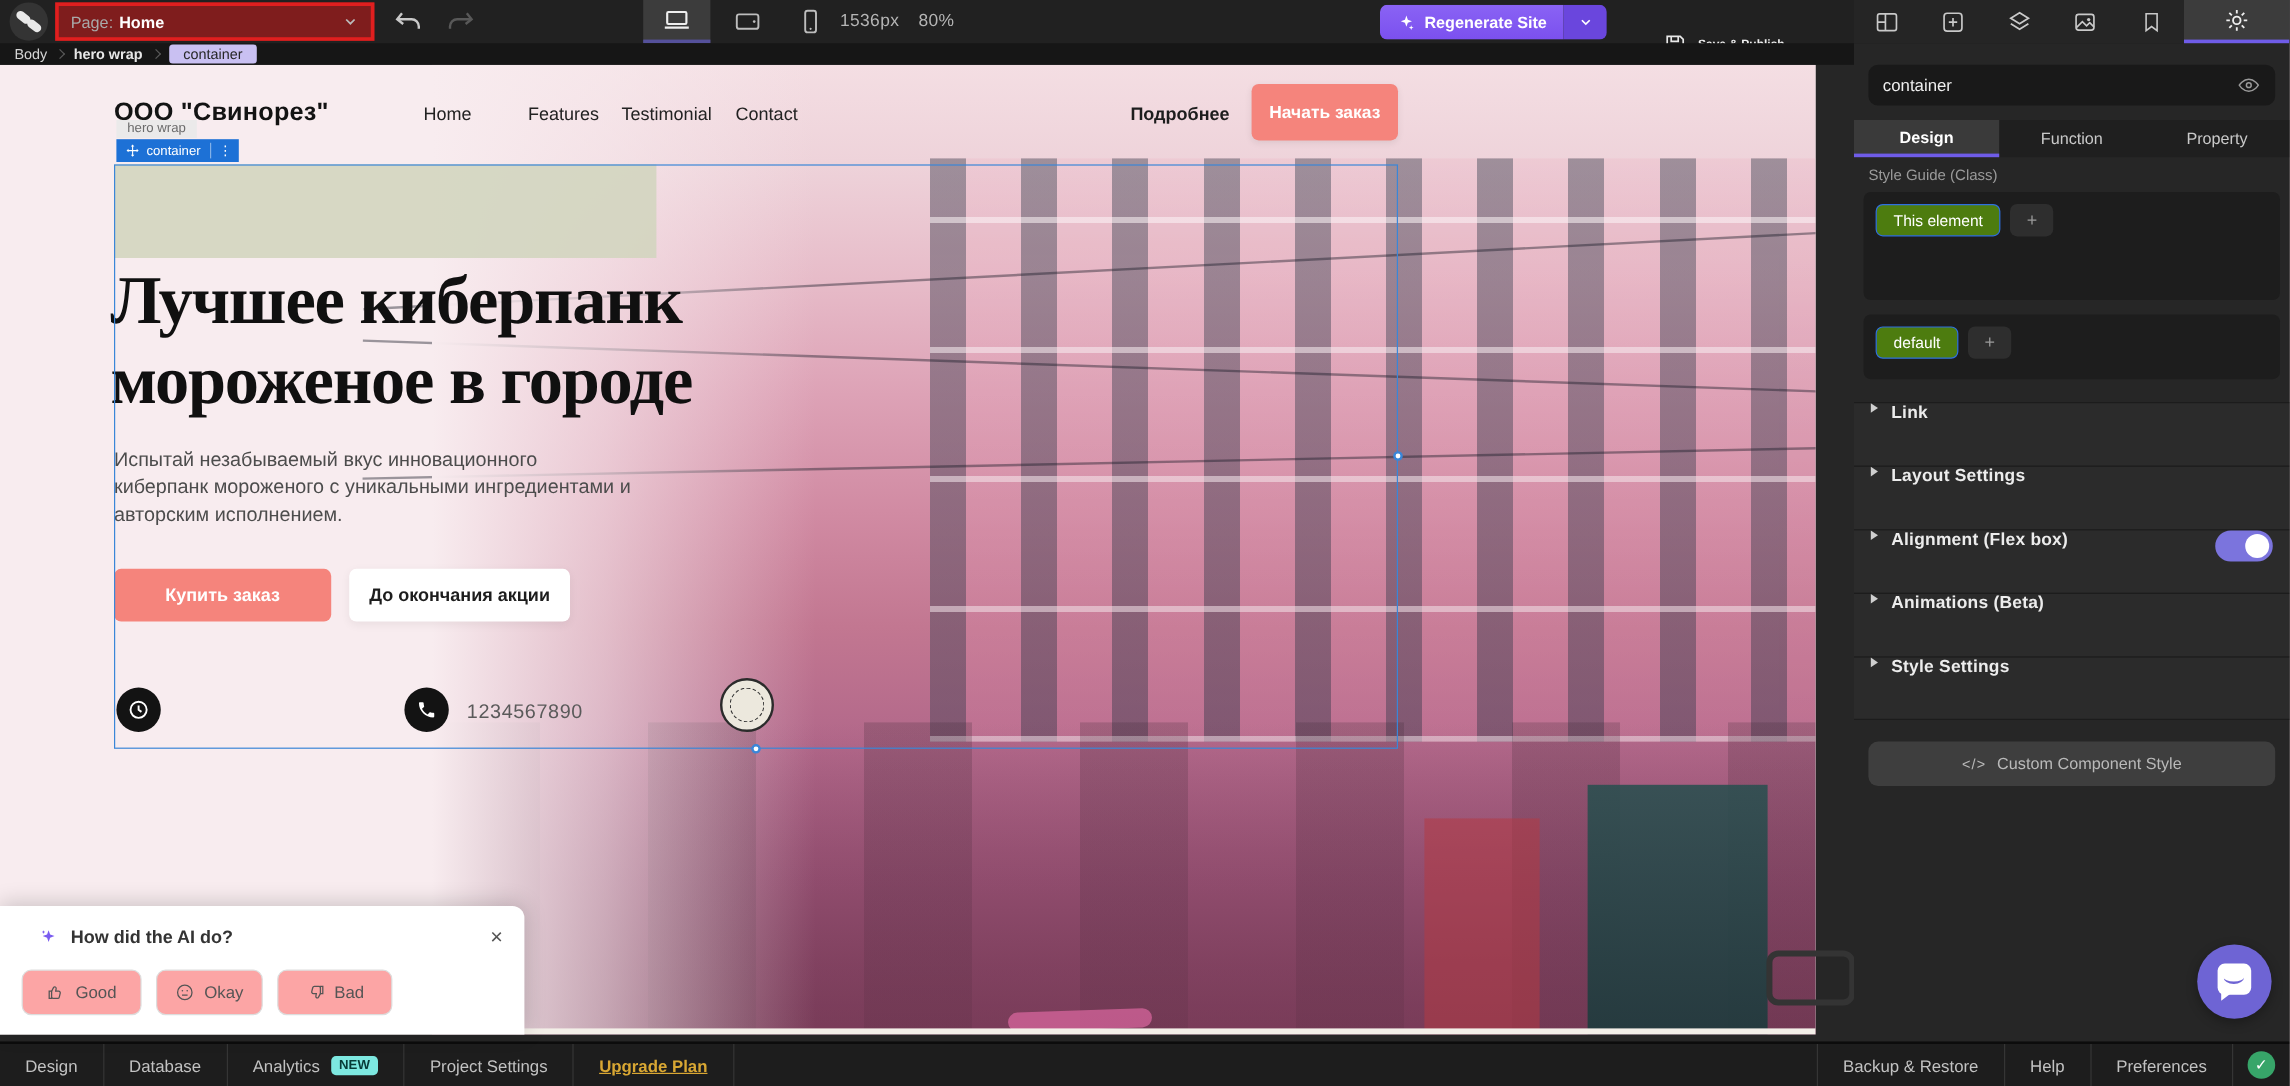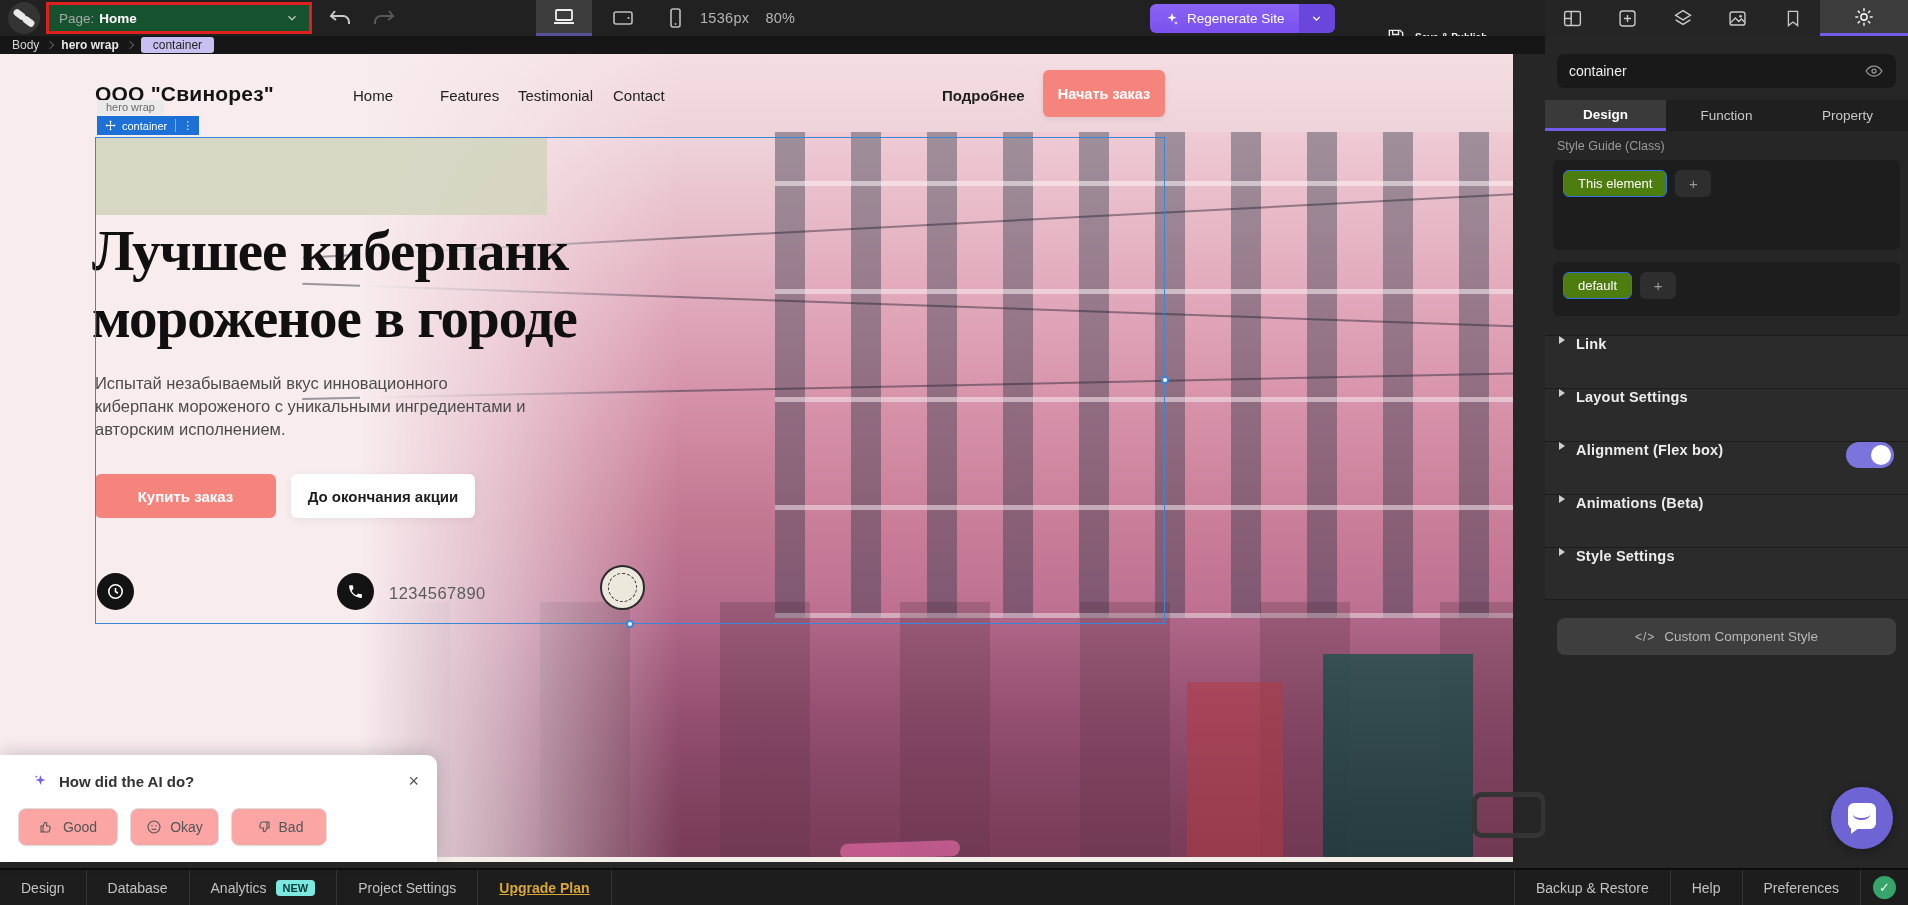--- a/index.html
+++ b/index.html
@@ -6,30 +6,30 @@
   body { background:#1e1e1e; font-family:"Liberation Sans", sans-serif; }
   .app { position:relative; width:1908px; height:905px; background:#262626; overflow:hidden; }
   svg { display:block; }
 
   
   .topbar { position:absolute; left:0; top:0; width:1908px; height:36px; background:#212121; z-index:40; }
   .logo-circle { position:absolute; left:8px; top:2px; width:32px; height:32px; border-radius:50%; background:#343434; }
   .logo-circle span { position:absolute; width:13px; height:7px; border-radius:4px; background:#e9e9e9; }
   .logo-circle .l1 { left:5px; top:9px; transform:rotate(38deg); }
   .logo-circle .l2 { left:14px; top:16px; transform:rotate(38deg); }
-  .page-select { position:absolute; left:46px; top:2px; width:266px; height:32px; border:3px solid #e01f1f; background:#14532d; display:flex; align-items:center; padding:0 10px; gap:5px; }
+  .page-select { position:absolute; left:46px; top:2px; width:266px; height:32px; border:3px solid #e01f1f; background:#7f1d1d; display:flex; align-items:center; padding:0 10px; gap:5px; }
   .page-select .plabel { color:#a9a9a9; font-size:13.5px; }
   .page-select .pvalue { color:#fff; font-size:13.5px; font-weight:bold; }
   .page-select .chev { margin-left:auto; }
   .tb-icon { position:absolute; top:8px; }
   .dims { position:absolute; left:700px; top:10px; color:#b5b5b5; font-size:14.5px; letter-spacing:.3px; display:flex; gap:16px; }
   .dev-tile { position:absolute; top:0; height:36px; width:56px; display:flex; align-items:center; justify-content:center; }
   .dev-tile.active { background:#3c3c3c; border-bottom:3px solid #55519b; }
   .regen { position:absolute; left:1150px; top:4px; height:29px; display:flex; border-radius:6px; overflow:hidden; cursor:pointer; }
-  .regen-main { background:linear-gradient(180deg,#8a63f4,#7b50ef); color:#fff; font-size:13.5px; font-weight:normal; display:flex; align-items:center; gap:7px; padding:0 14px; }
+  .regen-main { background:linear-gradient(180deg,#8a63f4,#7b50ef); color:#fff; font-size:13.5px; font-weight:bold; display:flex; align-items:center; gap:7px; padding:0 14px; }
   .regen-caret { background:#6a46dd; width:36px; display:flex; align-items:center; justify-content:center; }
   .save-btn { position:absolute; left:1386px; top:6px; display:flex; align-items:center; gap:9px; color:#efefef; font-size:10px; font-weight:bold; cursor:pointer;margin-top:21px; }
   .panel-icons { position:absolute; left:1545px; top:0; width:363px; height:36px; background:#252525; display:flex; align-items:center; }
   .pi { width:55px; height:36px; display:flex; align-items:center; justify-content:center; }
   .pi.active { background:#3c3c3c; border-bottom:3px solid #6f5ce8; width:88px; margin-left:auto; }
 
   
   .crumbbar { position:absolute; left:0; top:36px; width:1545px; height:18px; background:#161616; display:flex; align-items:center; padding-left:12px; gap:8px; z-index:40; }
   .crumb { color:#d5d5d5; font-size:12px; }
   .crumb.b2 { font-weight:bold; color:#e8e8e8; }

